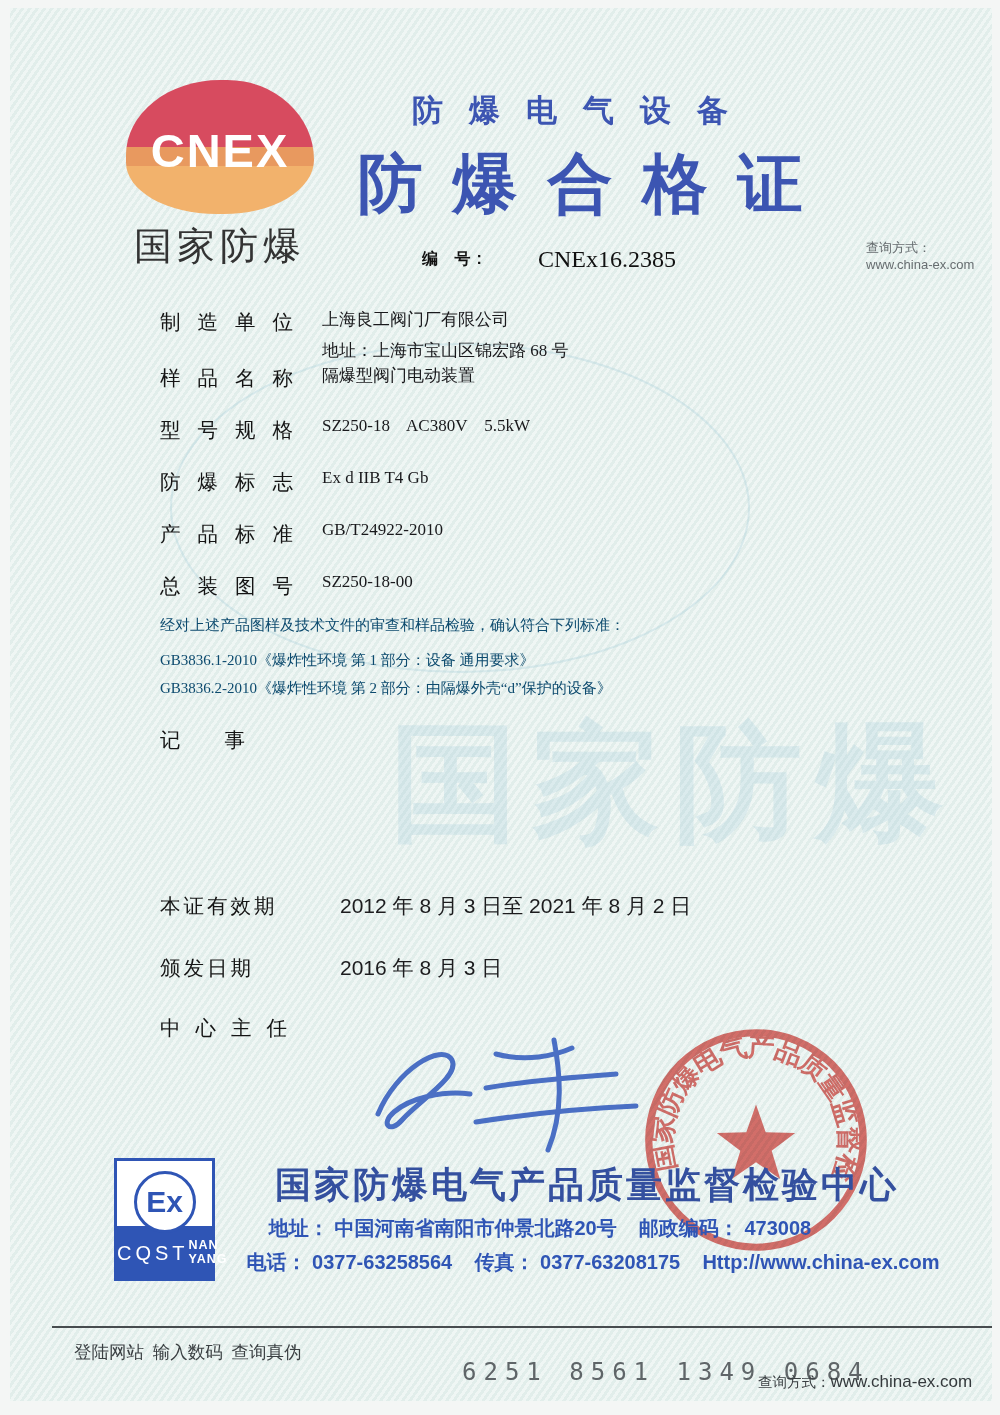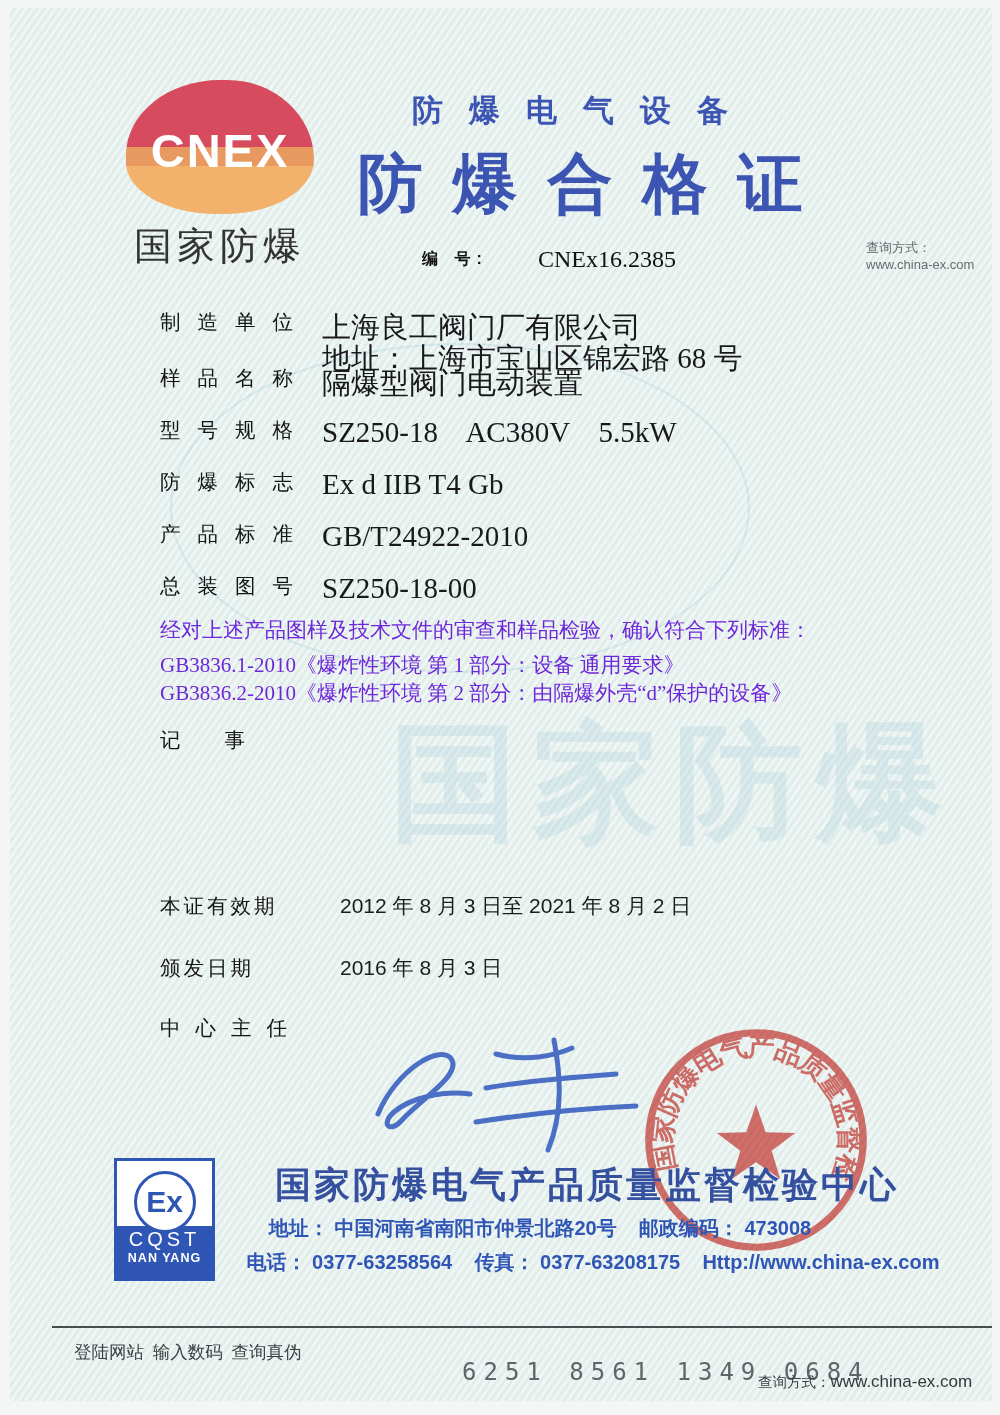--- a/index.html
+++ b/index.html
@@ -32,33 +32,33 @@
                font-family:"Liberation Sans",sans-serif; font-weight:600; }
   .certno-value { left:528px; top:238px; font-size:24px; color:#111; }
   .top-query { left:856px; top:231px; font-size:13px; color:#676d70; font-family:"Liberation Sans",sans-serif; }
 
   
   .lbl { color:#141414; font-size:20.5px; font-weight:500; letter-spacing:17px; white-space:pre; }
   .lbl5 { letter-spacing:3px; }
   .lbl4t { letter-spacing:3px; }
   .lblwide { letter-spacing:44px; }
   .lbldir { letter-spacing:15px; }
-  .val { color:#19191c; font-size:29px; white-space:pre; }
+  .val { color:#19191c; font-size:17px; white-space:pre; }
   .valsans { font-family:"Liberation Sans",sans-serif; font-size:21px; font-weight:500; color:#1c1c1e; white-space:pre; }
-  .para { color:#6d28d9; font-size:21px; white-space:pre; }
+  .para { color:#0c4a6e; font-size:15px; white-space:pre; }
   .remarks-block { line-height:29.5px; }
 
   
   .sig { left:338px; top:1020px; }
   .stamp { left:630px; top:1016px; width:232px; height:232px; opacity:.82; mix-blend-mode:multiply; }
 
   
   .cqst { left:104px; top:1150px; width:101px; height:123px; border:3px solid #2f55b5; background:#fff; }
   .cqst .band { position:absolute; left:0; right:0; bottom:0; height:52px; background:#2f55b5;
-                display:flex; flex-direction:column; align-items:center; color:#fff;
+                display:flex; flex-direction:row; align-items:center; color:#fff;
                 font-family:"Liberation Sans",sans-serif; }
   .cqst .band .cqst-t { font-size:20px; letter-spacing:4px; margin-top:2px; font-weight:500; }
   .cqst .band .ny-t   { font-size:12.5px; letter-spacing:1px; font-weight:600; }
   .cqst .circle { position:absolute; left:50%; top:10px; transform:translateX(-50%);
                   width:62px; height:62px; border:3px solid #2f55b5; border-radius:50%;
                   background:#fff; display:flex; align-items:center; justify-content:center; z-index:2; }
   .cqst .circle span { color:#2f55b5; font-size:30px; font-weight:bold; font-family:"Liberation Sans",sans-serif; }
   .org-name { left:232px; top:1153px; width:690px; text-align:center; font-size:36px; font-weight:bold;
               color:#34509f; letter-spacing:3px; }
   .f-line1 { left:250px; top:1207px; width:560px; text-align:center; font-size:20px; font-weight:bold;

